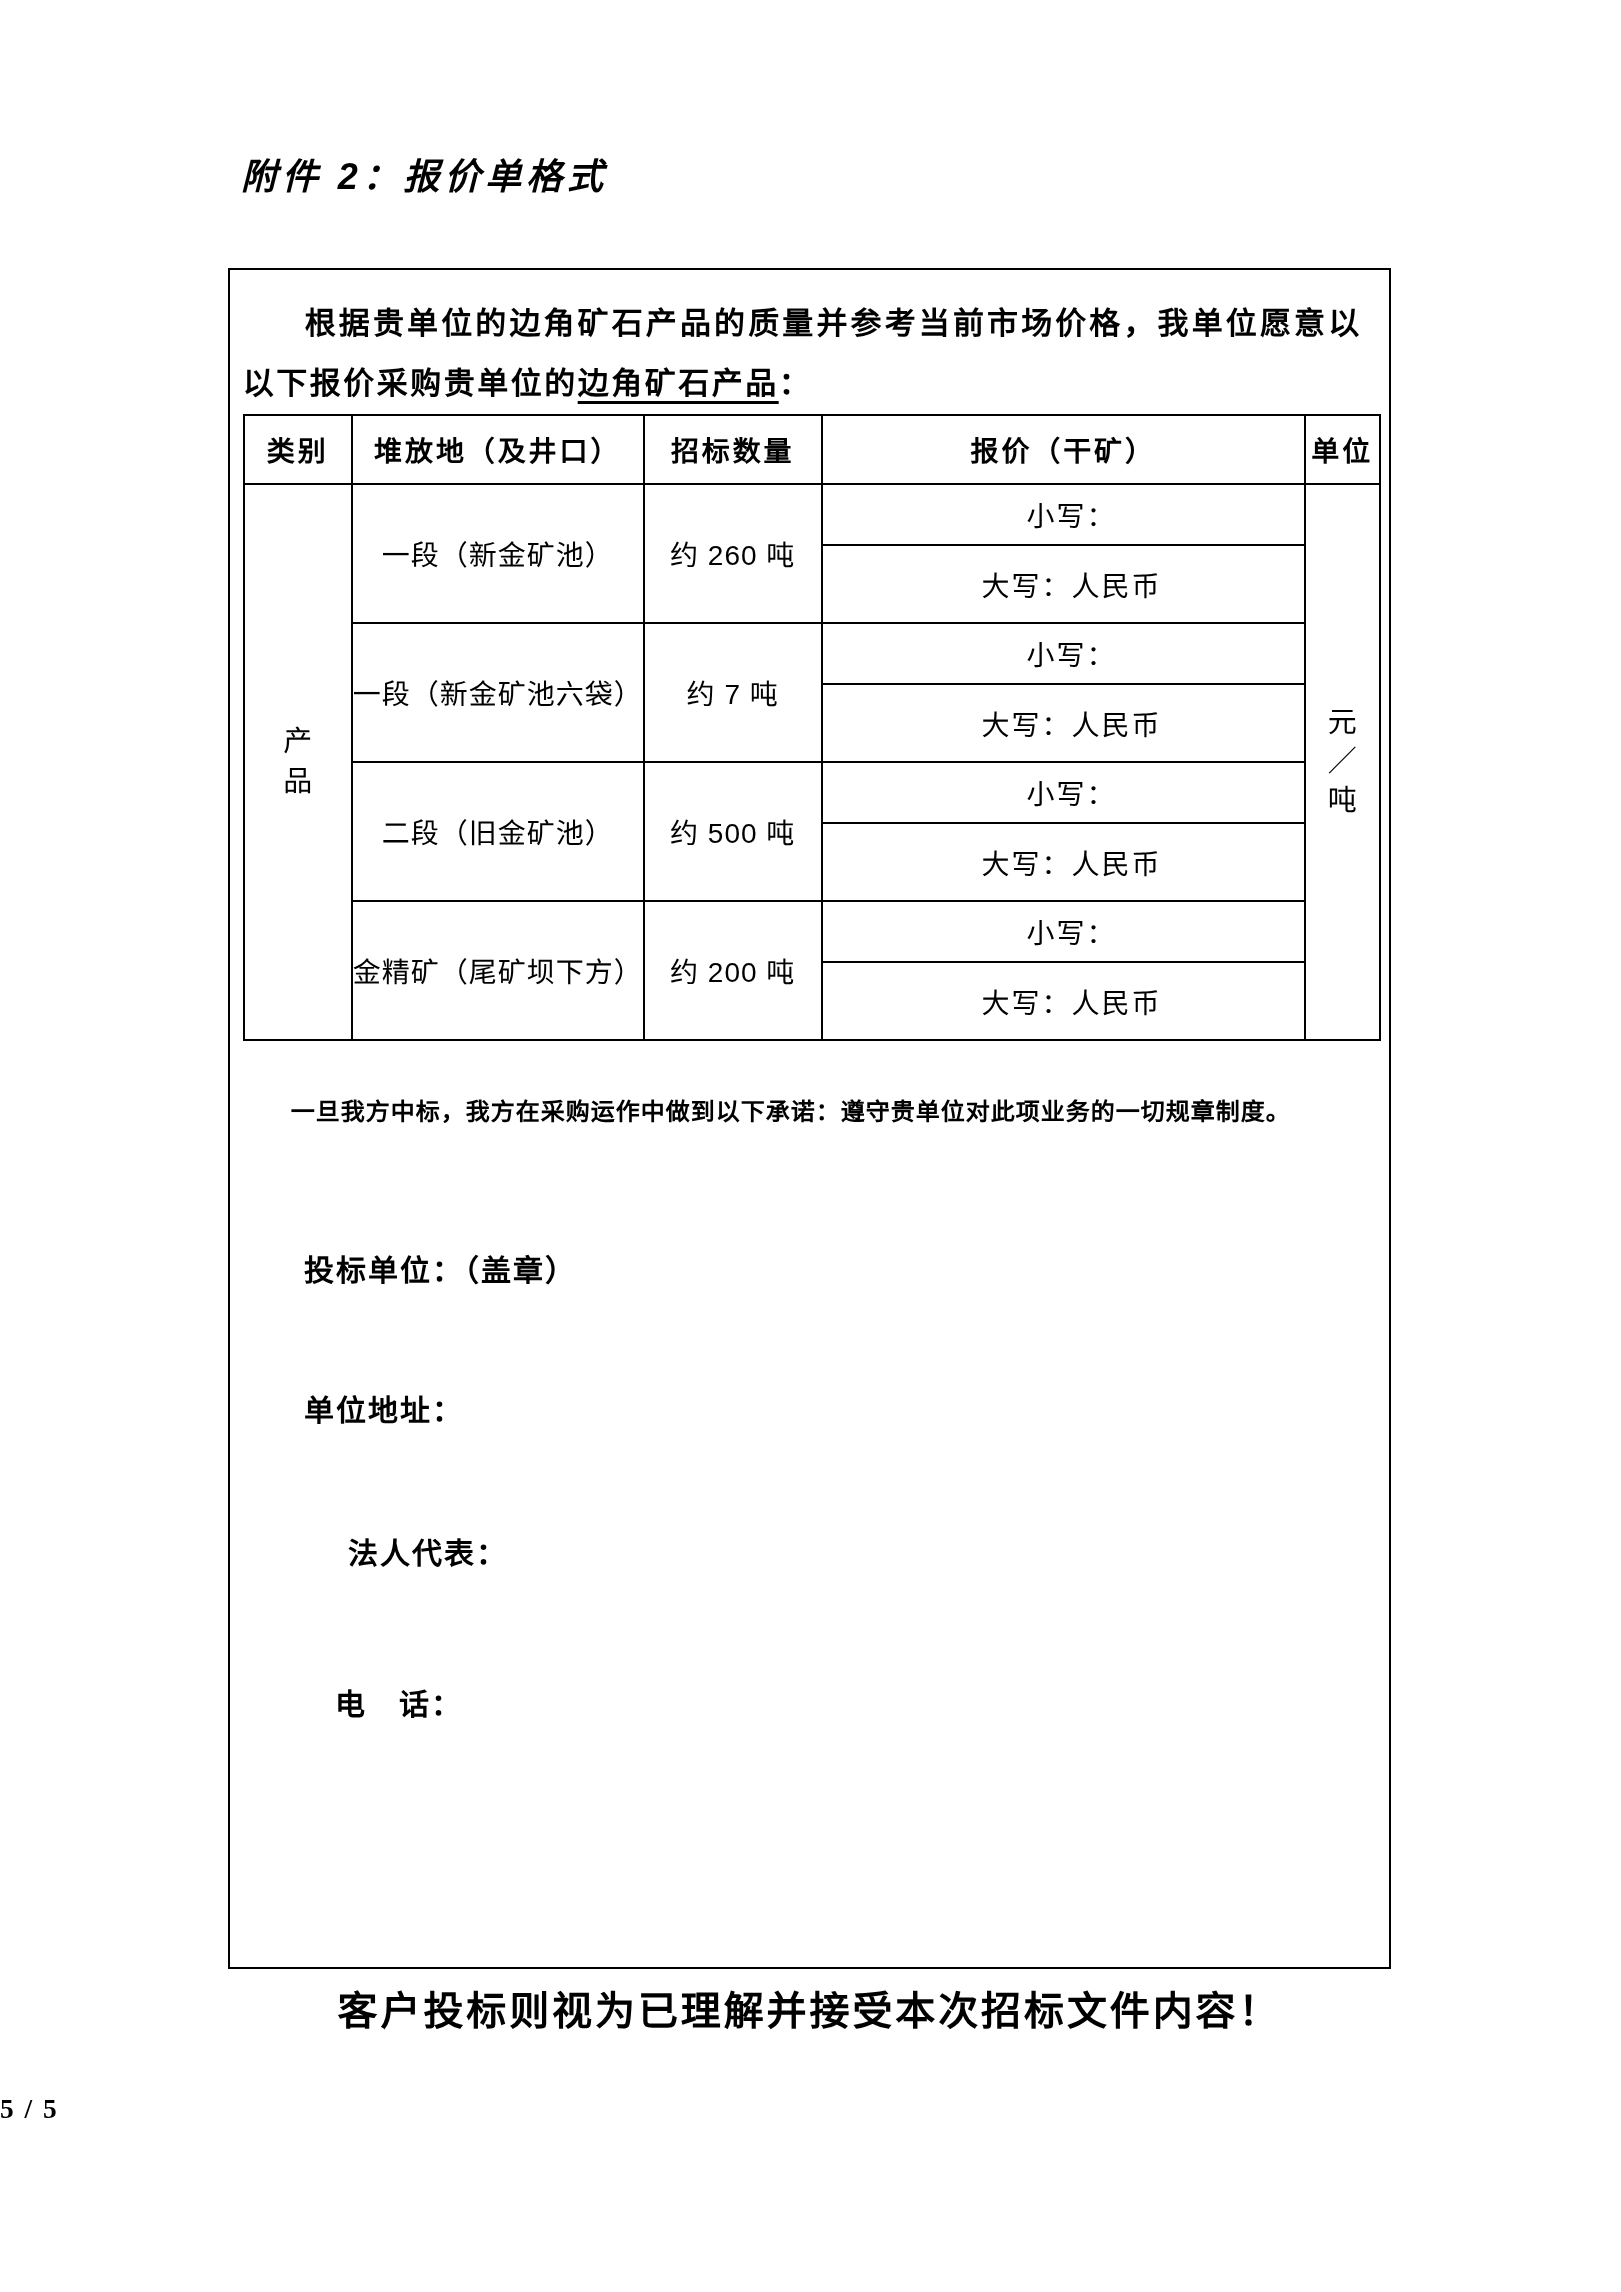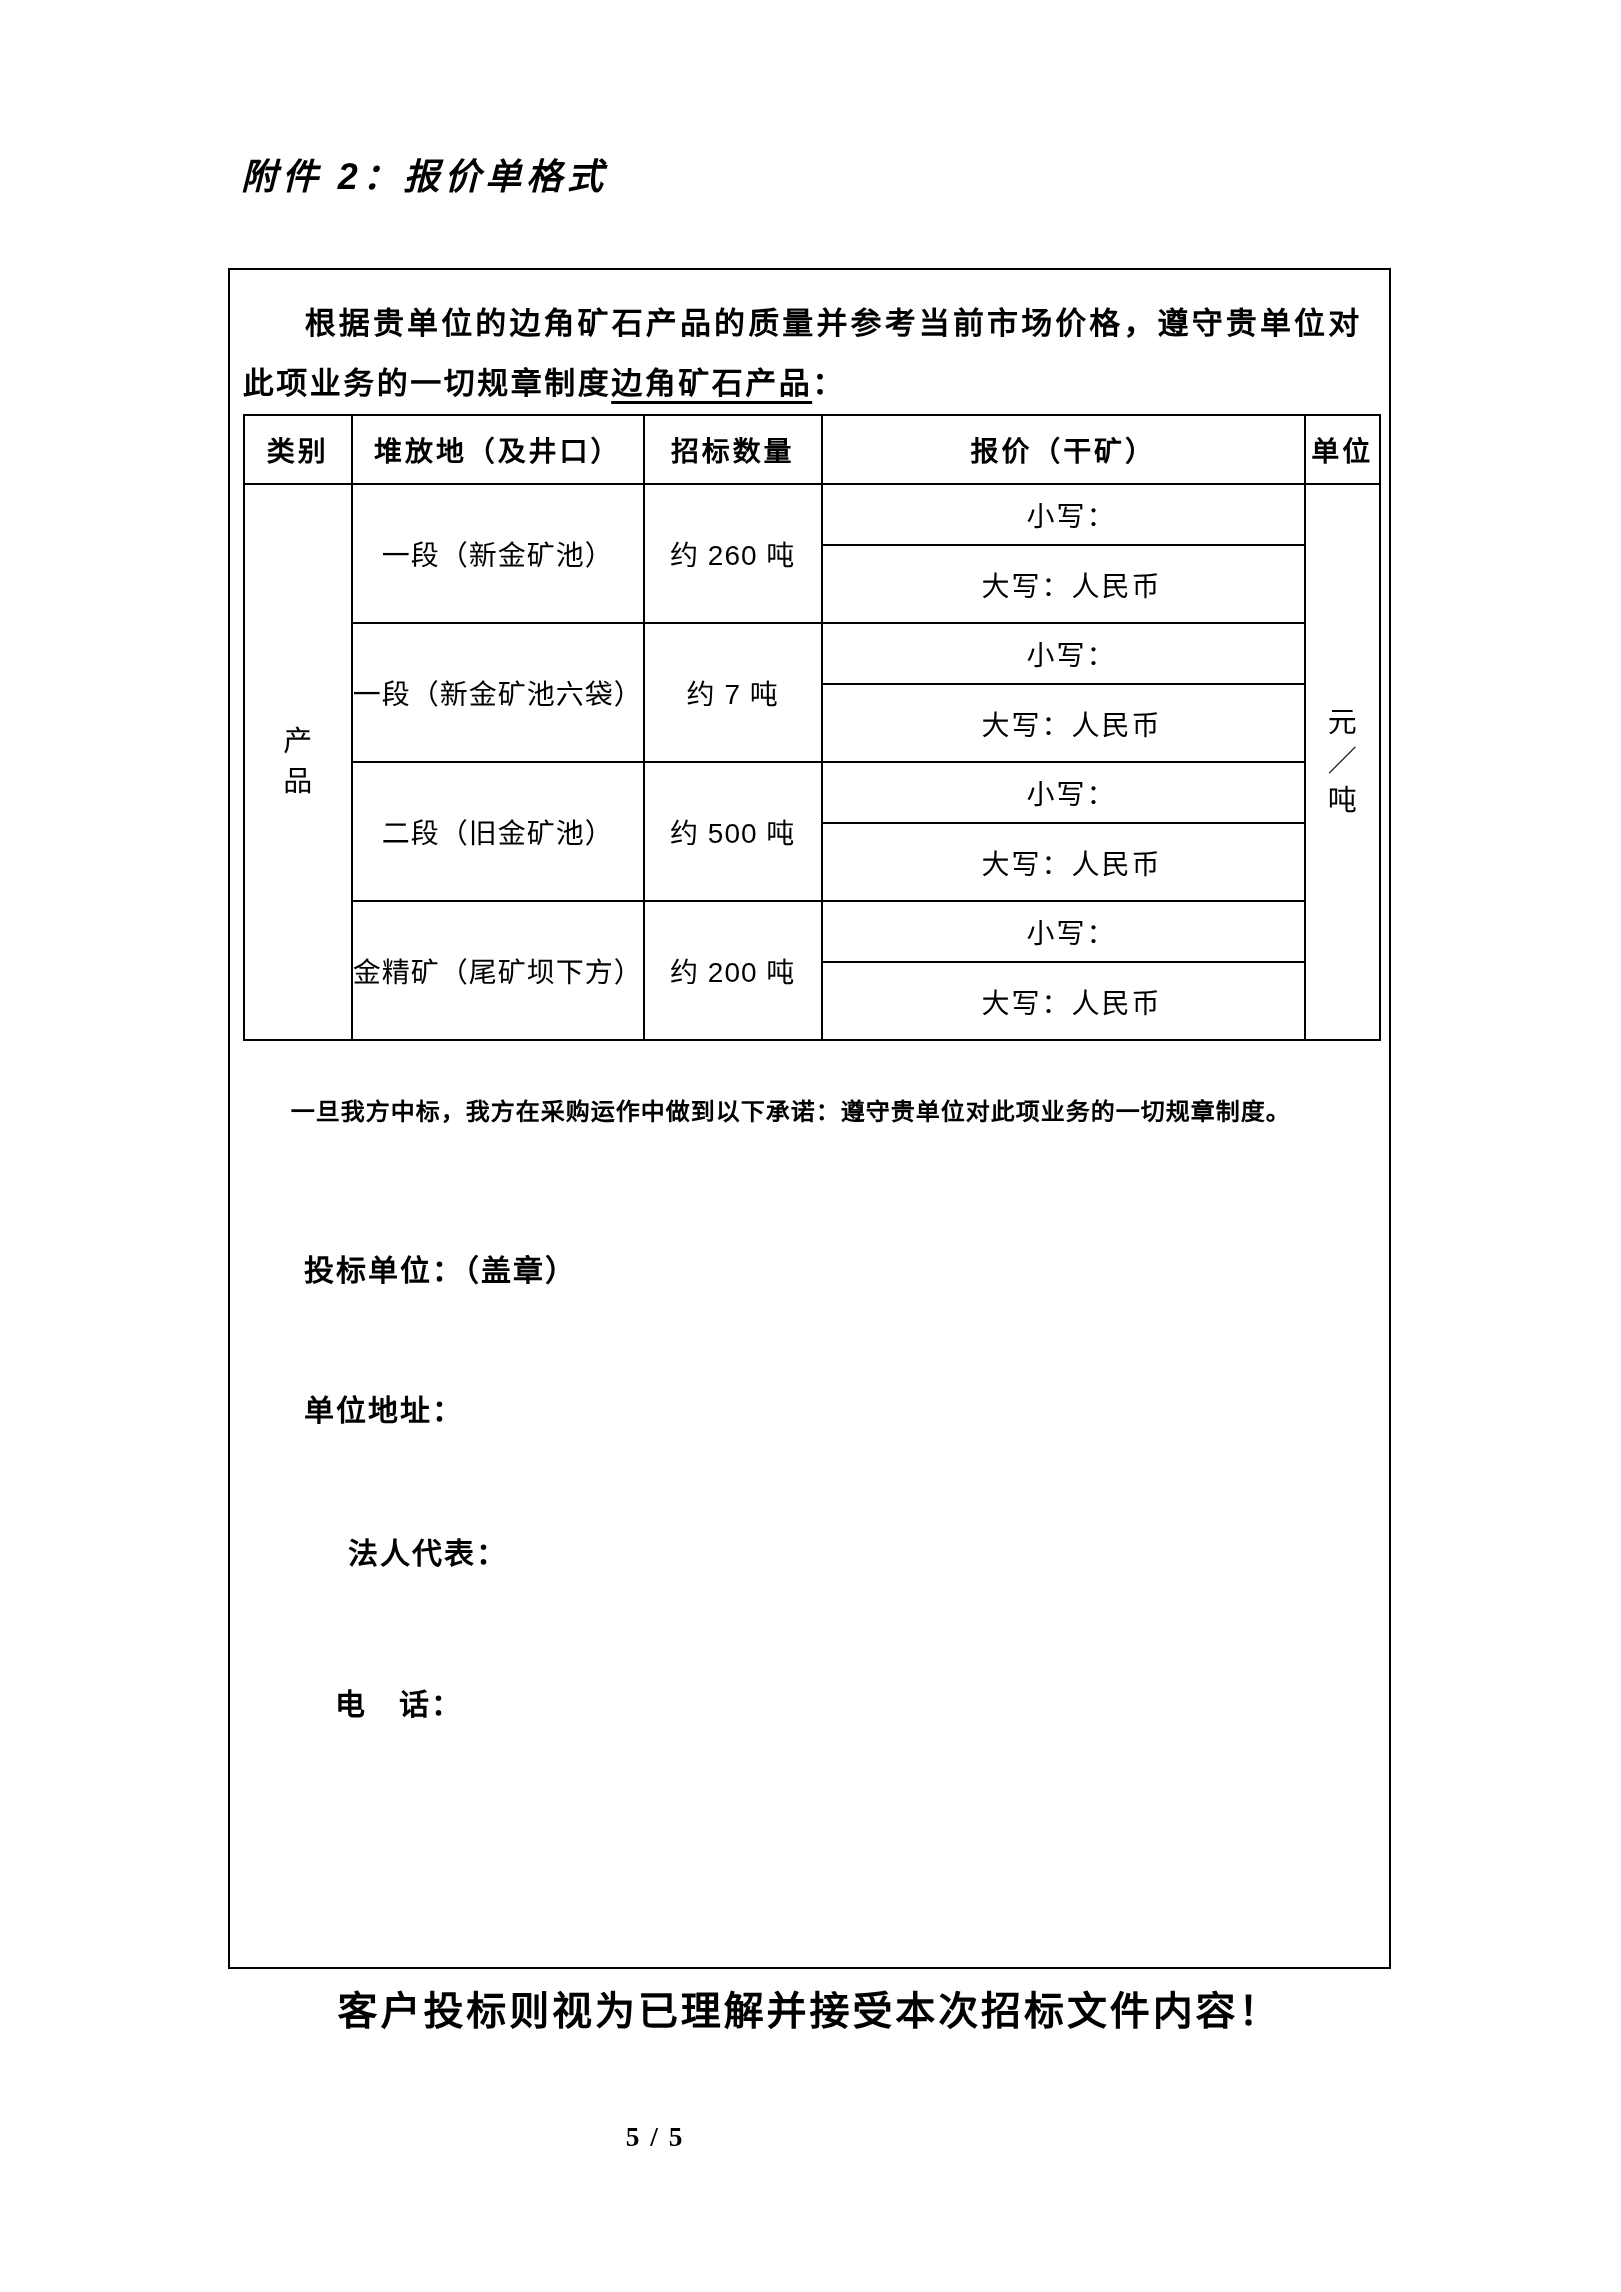--- a/index.html
+++ b/index.html
@@ -104,38 +104,37 @@
     text-align: center;
     font-size: 40px;
     font-weight: bold;
     letter-spacing: 2.9px;
   }
   .page-number {
     position: absolute;
     left: 0;
     top: 2094px;
     width: 1310px;
-    text-align: center;
+    text-align: left;
     font-family: "Liberation Serif", serif;
     font-size: 27.4px;
     font-weight: bold;
     letter-spacing: 2px;
-    margin-top: 28px;
   }
 </style>
 </head>
 <body>
 
 <div class="page">
 
   <div class="doc-title">附件 2：报价单格式</div>
 
   <div class="frame">
 
-    <p class="intro"><span>根据贵单位的边角矿石产品的质量并参考当前市场价格，遵守贵单位对此项业务的一切规章制度</span><span class="u">边角矿石产品</span><span>：</span></p>
+    <p class="intro"><span>根据贵单位的边角矿石产品的质量并参考当前市场价格，我单位愿意以以下报价采购贵单位的</span><span class="u">边角矿石产品</span><span>：</span></p>
 
     <table class="quote">
       <colgroup>
         <col style="width:108px">
         <col style="width:292px">
         <col style="width:178px">
         <col style="width:483px">
         <col style="width:75px">
       </colgroup>
       <thead>

